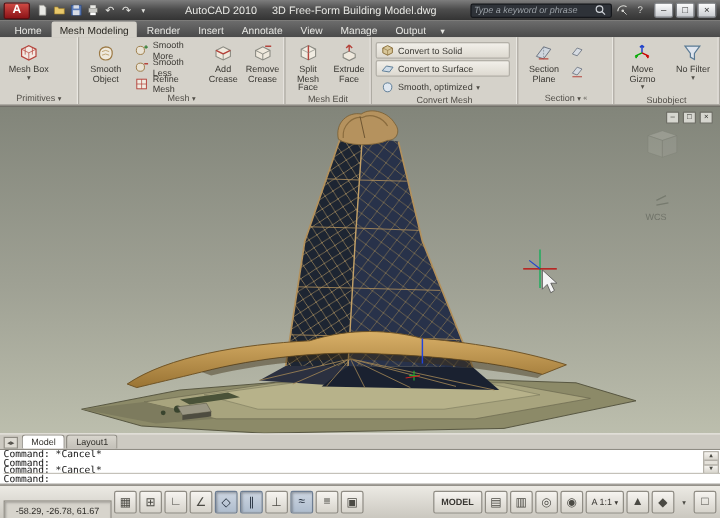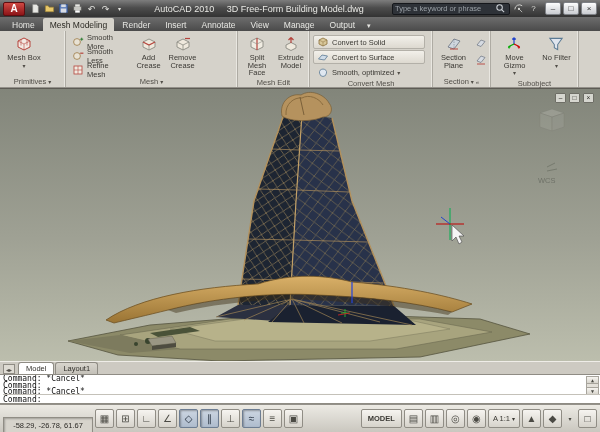--- a/index.html
+++ b/index.html
@@ -9,21 +9,21 @@
 
   
   .titlebar { height:17px; background:linear-gradient(#7d7d7d,#4d4d4d 45%,#333333); display:flex; align-items:center; gap:2px; padding:0 3px; }
   .logo-btn { width:22px; height:14px; background:linear-gradient(#d04a44,#8d1418); border:1px solid #5e0d10; border-radius:2px; color:#fff; font-weight:bold; font-size:10px; line-height:12px; text-align:center; }
   .qat { display:flex; align-items:center; gap:1px; margin-left:2px; }
   .qat-icon { width:13px; height:13px; display:flex; align-items:center; justify-content:center; color:#e3e3df; font-size:9px; }
   .qat-icon svg { width:11px; height:11px; }
   .win-title { flex:1; text-align:center; color:#e9e9e5; font-size:9px; white-space:nowrap; overflow:hidden; }
   .win-title .doc { margin-left:10px;text-align:center; }
   .search-box { width:118px; height:12px; background:#2e3238; border:1px solid #15171b; border-radius:2px; display:flex; align-items:center; padding:0 2px; }
-  .search-box input { flex:1; min-width:0; background:transparent; border:none; outline:none; color:#cfd3d8; font-size:7.5px; font-family:"Liberation Sans",sans-serif; }
+  .search-box input { flex:1; min-width:0; background:transparent; border:none; outline:none; color:#cfd3d8; font-size:7.5px; font-style:italic; font-family:"Liberation Sans",sans-serif; }
   .search-box input::placeholder { color:#9aa0a6; }
   .tb-icon { width:13px; height:13px; display:flex; align-items:center; justify-content:center; color:#d8d8d4; font-size:8px; }
   .tb-icon svg { width:11px; height:11px; }
   .win-btns { display:flex; gap:2px; margin-left:3px; }
   .win-btn { width:16px; height:13px; background:linear-gradient(#fdfdfd,#c9ccd1); border:1px solid #7e8186; border-radius:2px; font-size:8px; line-height:11px; text-align:center; color:#2e2e2e; }
 
   
   .tabrow { height:14px; background:linear-gradient(#6d6d6d,#4a4a4a); display:flex; align-items:flex-end; padding-left:5px; gap:1px; }
   .rtab { color:#e7e7e3; font-size:8.5px; padding:1.5px 7px; border-radius:2px 2px 0 0; white-space:nowrap; }
   .rtab.active { background:#d5d2ca; color:#2b2923; }
@@ -172,20 +172,27 @@
         </div>
       </div>
       <div class="panel-title">
         <span>Primitives</span>
         <span class="pt-arrow">▾</span>
       </div>
     </div>
 
     <div class="panel" style="width:172px">
       <div class="panel-body">
+        <div class="bigbtn" style="width:40px">
+          <span class="ic"><svg viewBox="0 0 18 18">
+                <path d="M4 11Q3 5 9 4q6 0 5.5 6Q14 15 9 15q-4 0-5-4z" fill="#efe9dd" stroke="#9c7a45" stroke-width="1"></path>
+                <path d="M6 8q3-2 6 0M6 11q3-2 6 0" stroke="#b79a64" stroke-width=".7" fill="none"></path>
+              </svg></span>
+          <span>Smooth Object</span>
+        </div>
         <div class="smallcol" style="width:62px">
           <div class="smallbtn">
             <span class="ic"><svg viewBox="0 0 12 12">
                   <circle cx="5" cy="6" r="3.4" fill="#e8e2d4" stroke="#9c7a45" stroke-width=".8"></circle>
                   <path d="M8.2 3.2h3M9.7 1.7v3" stroke="#2f7d32" stroke-width="1"></path>
                 </svg></span>
             <span>Smooth More</span>
           </div>
           <div class="smallbtn">
             <span class="ic"><svg viewBox="0 0 12 12">
@@ -233,21 +240,21 @@
                 <path d="M9 3v12" stroke="#b5443c" stroke-width="1.2"></path>
                 <path d="M3 6l6 3 6-3" stroke="#8a8a82" stroke-width=".6" fill="none"></path>
               </svg></span>
           <span>Split Mesh Face</span>
         </div>
         <div class="bigbtn" style="width:33px">
           <span class="ic"><svg viewBox="0 0 18 18">
                 <path d="M4 10l5-2.5 5 2.5v3l-5 2.5L4 13z" fill="#efe9dd" stroke="#8a8a82" stroke-width=".9"></path>
                 <path d="M9 8V2.5M9 2.5L6.5 5M9 2.5L11.5 5" stroke="#b5443c" stroke-width="1.2" fill="none"></path>
               </svg></span>
-          <span>Extrude Model</span>
+          <span>Extrude Face</span>
         </div>
       </div>
       <div class="panel-title">
         <span>Mesh Edit</span>
       </div>
     </div>
 
     <div class="panel" style="width:123px">
       <div class="panel-body">
         <div class="rowcol" style="width:112px">
@@ -271,21 +278,21 @@
             <span>Smooth, optimized</span>
             <span class="bb-arrow">▾</span>
           </div>
         </div>
       </div>
       <div class="panel-title">
         <span>Convert Mesh</span>
       </div>
     </div>
 
-    <div class="panel" style="width:58px">
+    <div class="panel" style="width:80px">
       <div class="panel-body">
         <div class="bigbtn" style="width:36px">
           <span class="ic"><svg viewBox="0 0 18 18">
                 <path d="M3 12l6-8 6 2-6 8z" fill="#cfd6de" stroke="#6a7280" stroke-width=".8"></path>
                 <path d="M5 14h8" stroke="#b5443c" stroke-width="1"></path>
                 <path d="M9 4v10" stroke="#6a7280" stroke-width=".5" stroke-dasharray="1.5 1"></path>
               </svg></span>
           <span>Section Plane</span>
         </div>
         <div class="seccol">

